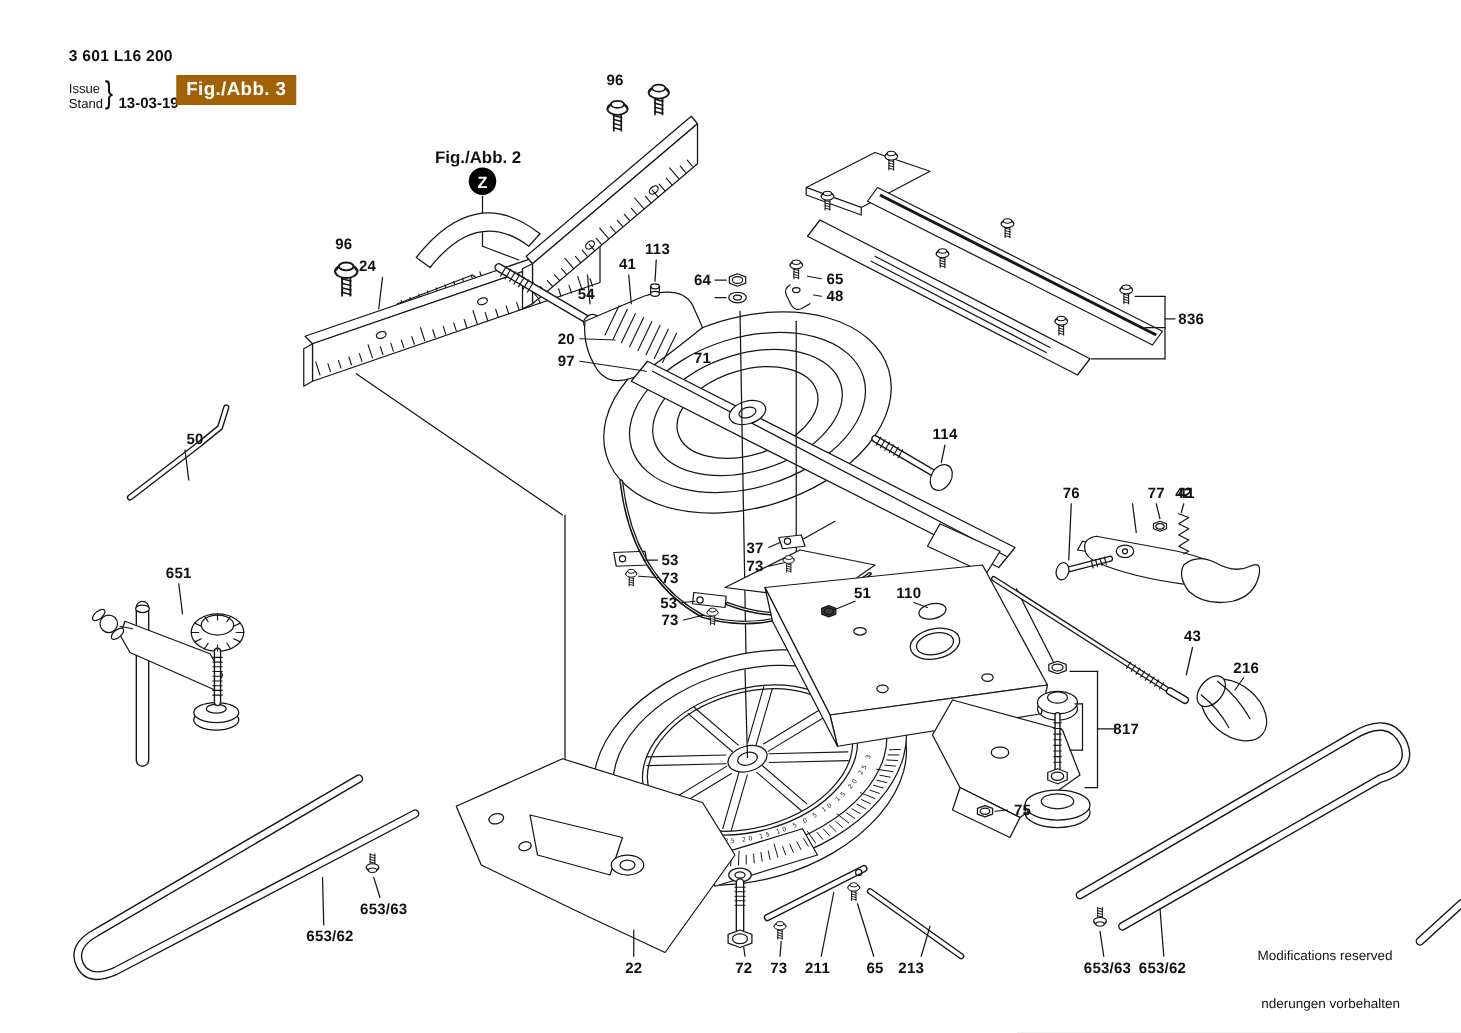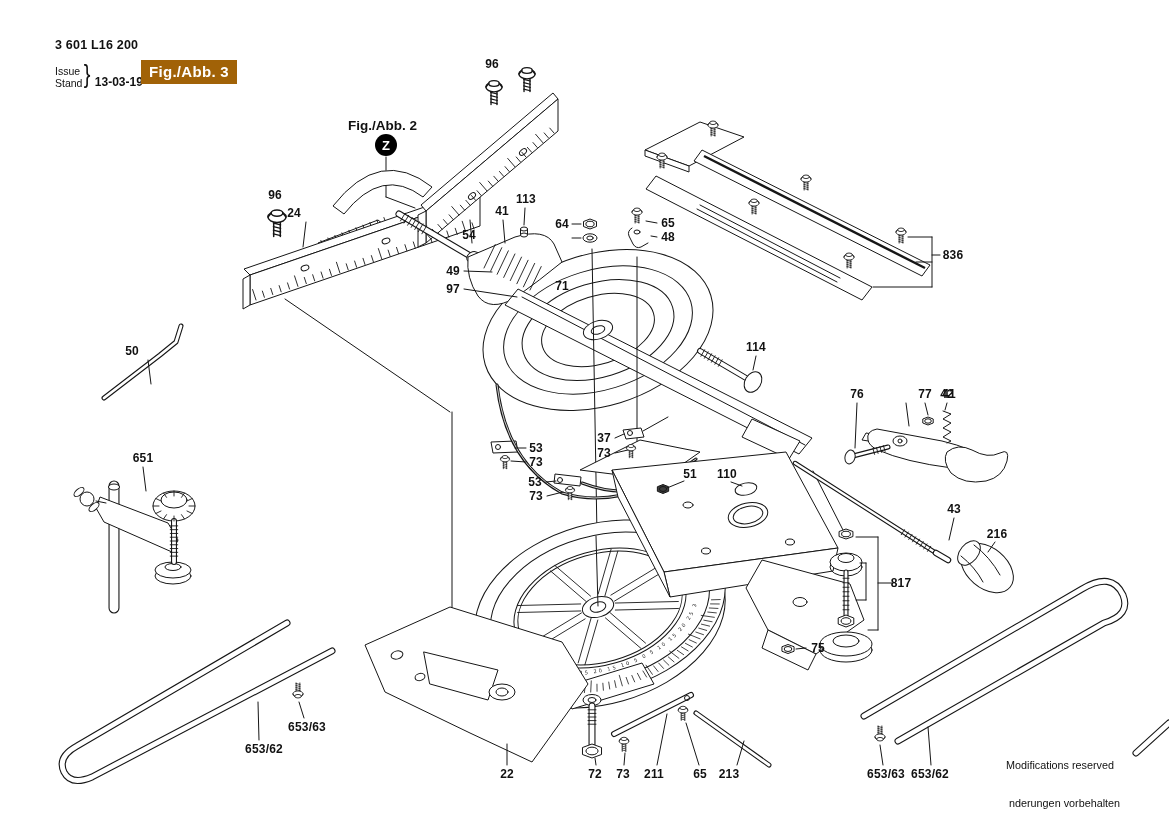--- a/index.html
+++ b/index.html
@@ -754,24 +754,24 @@
       <div class="plabel" style="left: 492px; top: 64px;">96</div>
       <div class="plabel" style="left: 275px; top: 195px;">96</div>
       <div class="plabel" style="left: 294px; top: 213px;">24</div>
       <div class="plabel" style="left: 469px; top: 211px; margin-top: 24px;">54</div>
       <div class="plabel" style="left: 502px; top: 211px;">41</div>
       <div class="plabel" style="left: 526px; top: 199px;">113</div>
       <div class="plabel" style="left: 562px; top: 224px;">64</div>
       <div class="plabel" style="left: 562px; top: 238px; margin-top: 48px;">71</div>
       <div class="plabel" style="left: 668px; top: 223px;">65</div>
       <div class="plabel" style="left: 668px; top: 237px;">48</div>
-      <div class="plabel" style="left: 453px; top: 271px;">49</div>
+      <div class="plabel" style="left: 453px; top: 271px;">20</div>
       <div class="plabel" style="left: 453px; top: 289px;">97</div>
       <div class="plabel" style="left: 953px; top: 255px;">836</div>
-      <div class="plabel" style="left: 132px; top: 351px; text-align: right;">50</div>
+      <div class="plabel" style="left: 156px; top: 351px; text-align: right;">50</div>
       <div class="plabel" style="left: 756px; top: 347px;">114</div>
       <div class="plabel" style="left: 857px; top: 394px;">76</div>
       <div class="plabel" style="left: 905px; top: 394px; margin-left: 44px;">41</div>
       <div class="plabel" style="left: 925px; top: 394px;">77</div>
       <div class="plabel" style="left: 947px; top: 394px;">42</div>
       <div class="plabel" style="left: 604px; top: 438px;">37</div>
       <div class="plabel" style="left: 604px; top: 453px;">73</div>
       <div class="plabel" style="left: 536px; top: 448px;">53</div>
       <div class="plabel" style="left: 536px; top: 462px;">73</div>
       <div class="plabel" style="left: 535px; top: 482px;">53</div>

